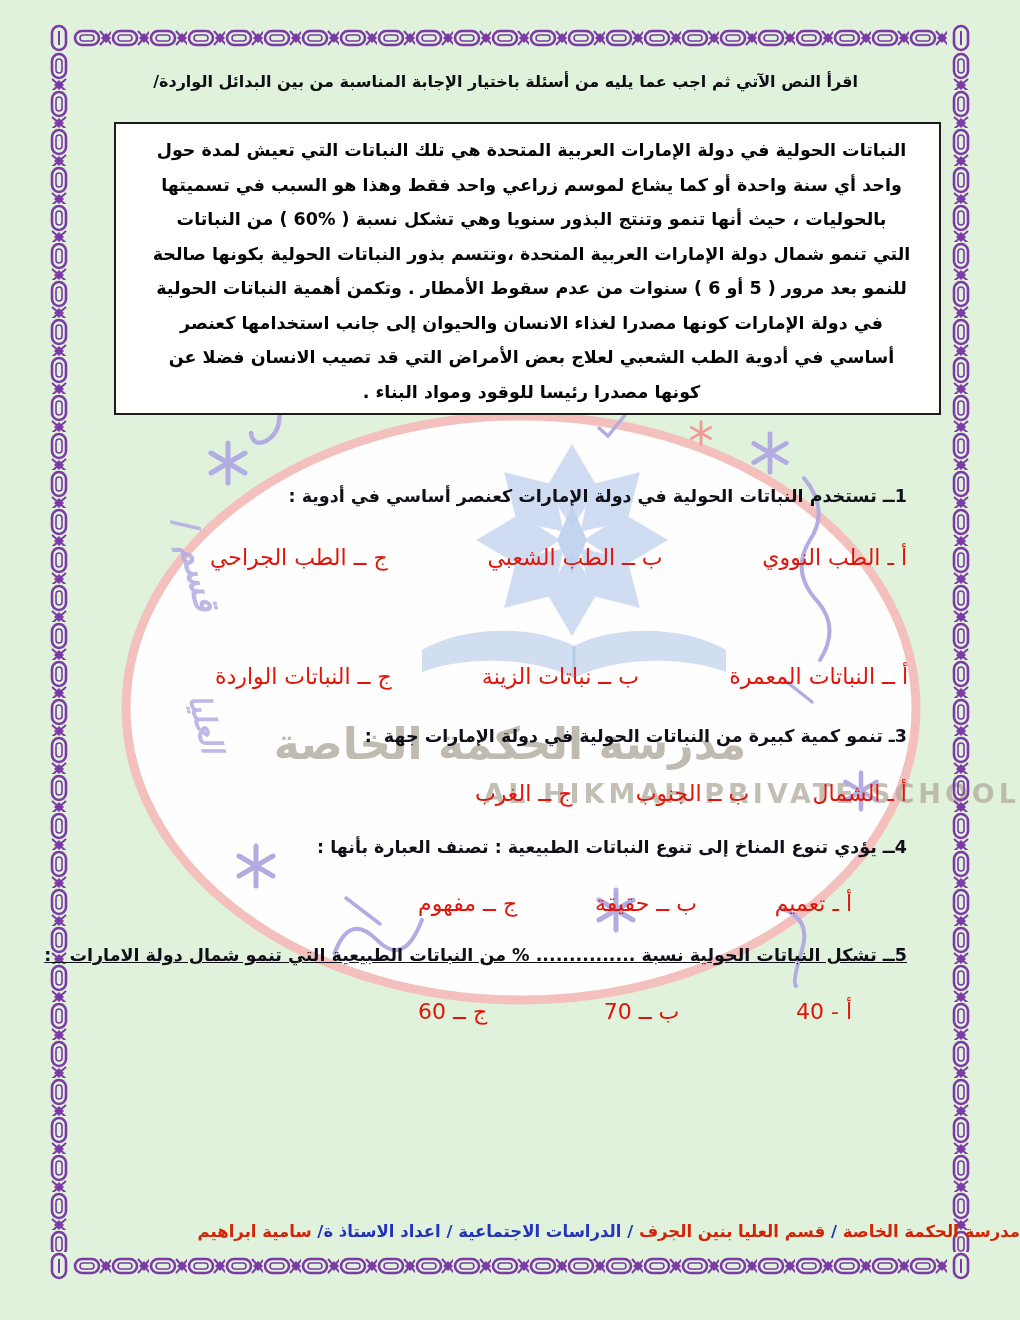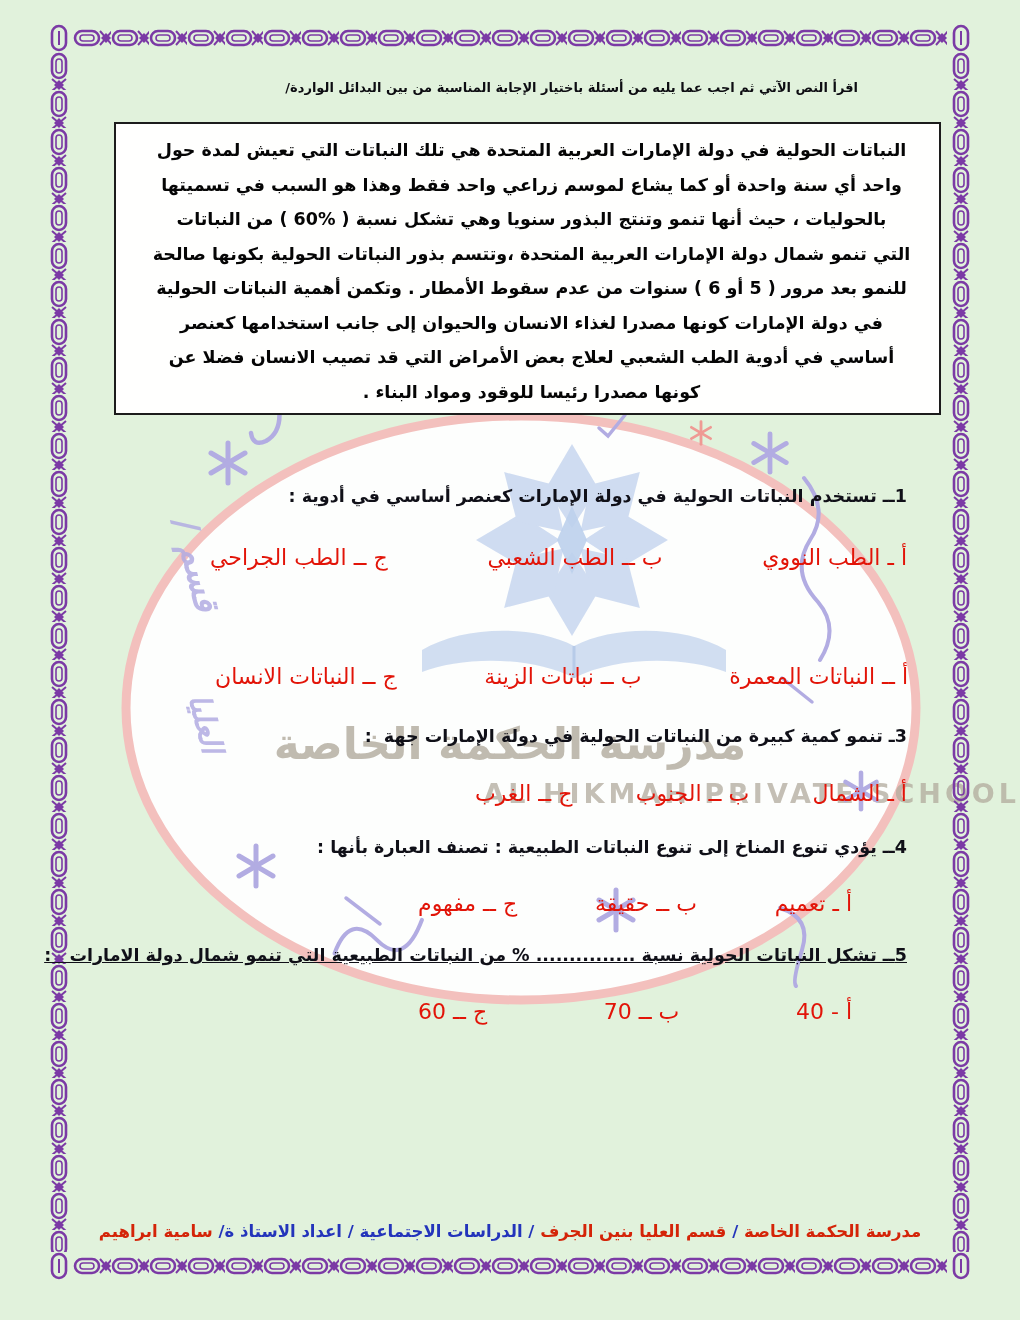--- a/index.html
+++ b/index.html
@@ -10,30 +10,30 @@
   
   .wm{position:absolute;z-index:1;}
   .wm-text-ar{position:absolute;z-index:1;left:0;right:0;top:718px;text-align:center;
       font-size:44px;font-weight:700;color:var(--wm-gray,#b2ab9d);opacity:.8;direction:rtl;}
   .wm-text-en{position:absolute;z-index:1;left:0;right:0;top:778px;text-align:right;
       font-size:27px;font-weight:700;letter-spacing:4px;color:var(--wm-gray,#b2ab9d);opacity:.75;}
   .stamp{position:absolute;z-index:1;font-size:34px;font-weight:700;font-style:italic;
       color:var(--periwinkle,#b2ace2);opacity:.85;direction:rtl;}
   
   .instruction{position:absolute;z-index:10;top:72px;right:162px;direction:rtl;
-      font-size:13px;font-weight:700;color:#0d0d12;margin-top:8px;}
+      font-size:16px;font-weight:700;color:#0d0d12;}
   .passage-box{position:absolute;z-index:10;top:122px;left:114px;width:827px;height:293px;
       background:#fffffe;border:2px solid #1c1c1c;box-sizing:border-box;padding-top:9px;padding-left:8px;}
   .passage-line{direction:rtl;text-align:center;font-size:17.5px;font-weight:700;
       color:#050505;line-height:34.5px;white-space:nowrap;}
   .q{position:absolute;z-index:10;right:113px;direction:rtl;text-align:right;
       font-size:17.5px;font-weight:700;color:var(--question-text,#101018);white-space:nowrap;}
   .opts{position:absolute;z-index:10;display:flex;direction:rtl;justify-content:space-between;}
   .opt{font-size:22px;font-weight:400;color:var(--option-red,#e21408);white-space:nowrap;}
-  .footer{position:absolute;z-index:10;top:1222px;left:0;right:0;text-align:center;
+  .footer{position:absolute;z-index:10;top:1222px;left:0;right:0;
       direction:rtl;font-size:16.5px;font-weight:700;white-space:nowrap;}
   .ast line{stroke:var(--periwinkle,#b2ace2);stroke-width:5;stroke-linecap:round;}
   .squig path{fill:none;stroke:var(--periwinkle,#b2ace2);stroke-linecap:round;}
 </style>
 </head>
 <body>
 
 <div class="page">
 
   <svg class="wm" style="left:118px;top:408px;" width="806" height="600" viewBox="0 0 806 600">
@@ -172,21 +172,21 @@
   <div class="q" style="top:486px;">1ــ تستخدم النباتات الحولية في دولة الإمارات كعنصر أساسي في أدوية :</div>
   <div class="opts" style="top:545px;right:113px;left:210px;">
     <span class="opt">أ ـ الطب النووي</span>
     <span class="opt">ب ــ الطب الشعبي</span>
     <span class="opt">ج ــ الطب الجراحي</span>
   </div>
 
   <div class="opts" style="top:664px;right:112px;left:215px;">
     <span class="opt">أ ــ النباتات المعمرة</span>
     <span class="opt">ب ــ نباتات الزينة</span>
-    <span class="opt">ج ــ النباتات الانسان</span>
+    <span class="opt">ج ــ النباتات الواردة</span>
   </div>
 
   <div class="q" style="top:726px;">3ـ تنمو كمية كبيرة من النباتات الحولية في دولة الإمارات جهة &nbsp;:</div>
   <div class="opts" style="top:781px;right:113px;left:475px;">
     <span class="opt">أ ـ الشمال</span>
     <span class="opt">ب ــ الجنوب</span>
     <span class="opt">ج ــ الغرب</span>
   </div>
 
   <div class="q" style="top:837px;">4ــ يؤدي تنوع المناخ إلى تنوع النباتات الطبيعية : تصنف العبارة بأنها :</div>

